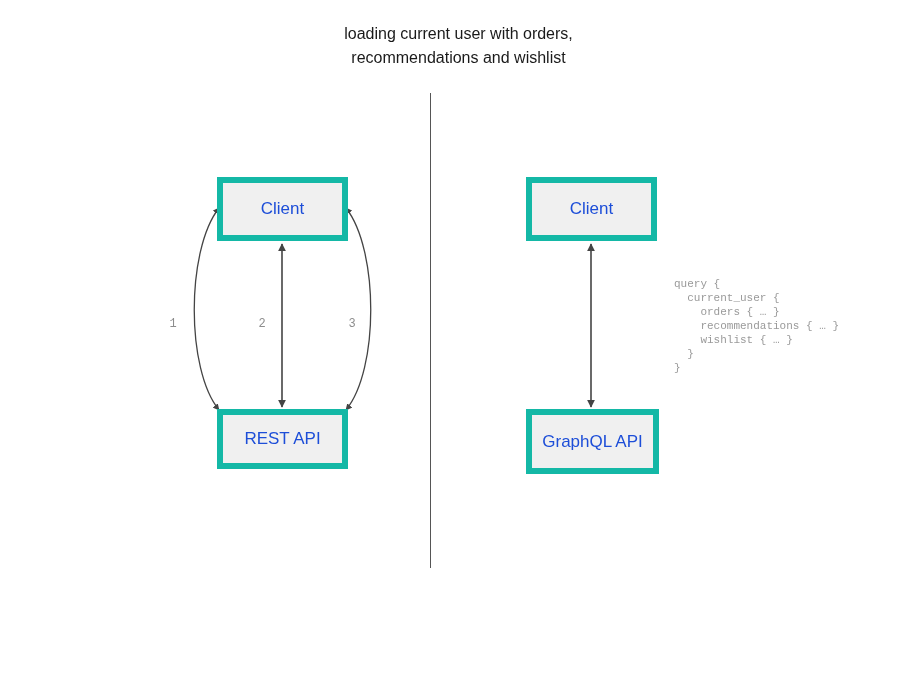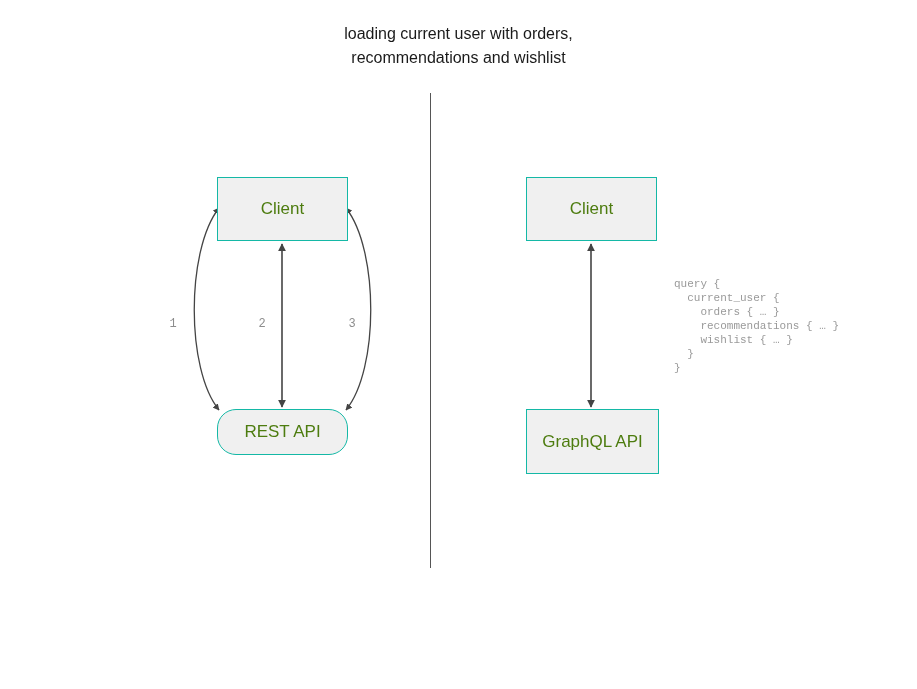--- a/index.html
+++ b/index.html
@@ -42,30 +42,30 @@
     width: 1px;
     height: 475px;
     background: #555555;
   }
 
   
   .node {
     position: absolute;
     box-sizing: border-box;
     background: #f0f0f0;
-    border: 1px solid #14b8a6;
+    border: 6px solid #14b8a6;
     display: flex;
     align-items: center;
     justify-content: center;
     font-family: "Liberation Sans", sans-serif;
     font-size: 17px;
-    color: #4d7c0f;
+    color: #1d4ed8;
   }
   .node-client-rest  { left: 217px; top: 177px; width: 131px; height: 64px; }
-  .node-rest-api     { left: 217px; top: 409px; width: 131px; height: 46px; border-radius: 19px; }
+  .node-rest-api     { left: 217px; top: 409px; width: 131px; height: 60px; }
   .node-client-gql   { left: 526px; top: 177px; width: 131px; height: 64px; }
   .node-gql-api      { left: 526px; top: 409px; width: 133px; height: 65px; }
 
   
   .edges {
     position: absolute;
     left: 0;
     top: 0;
     width: 917px;
     height: 689px;

